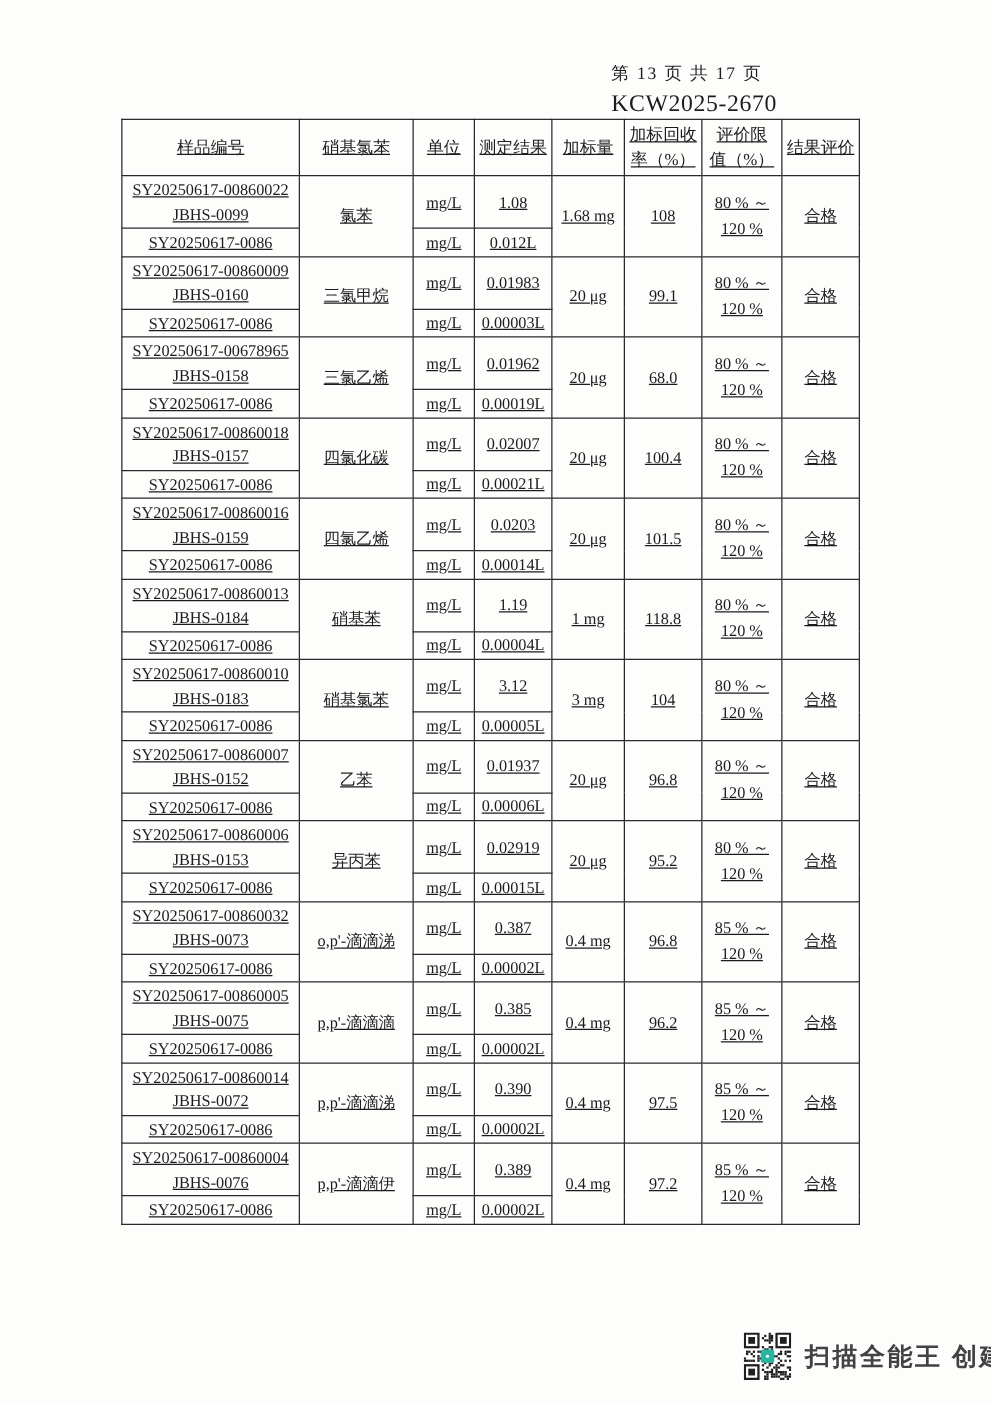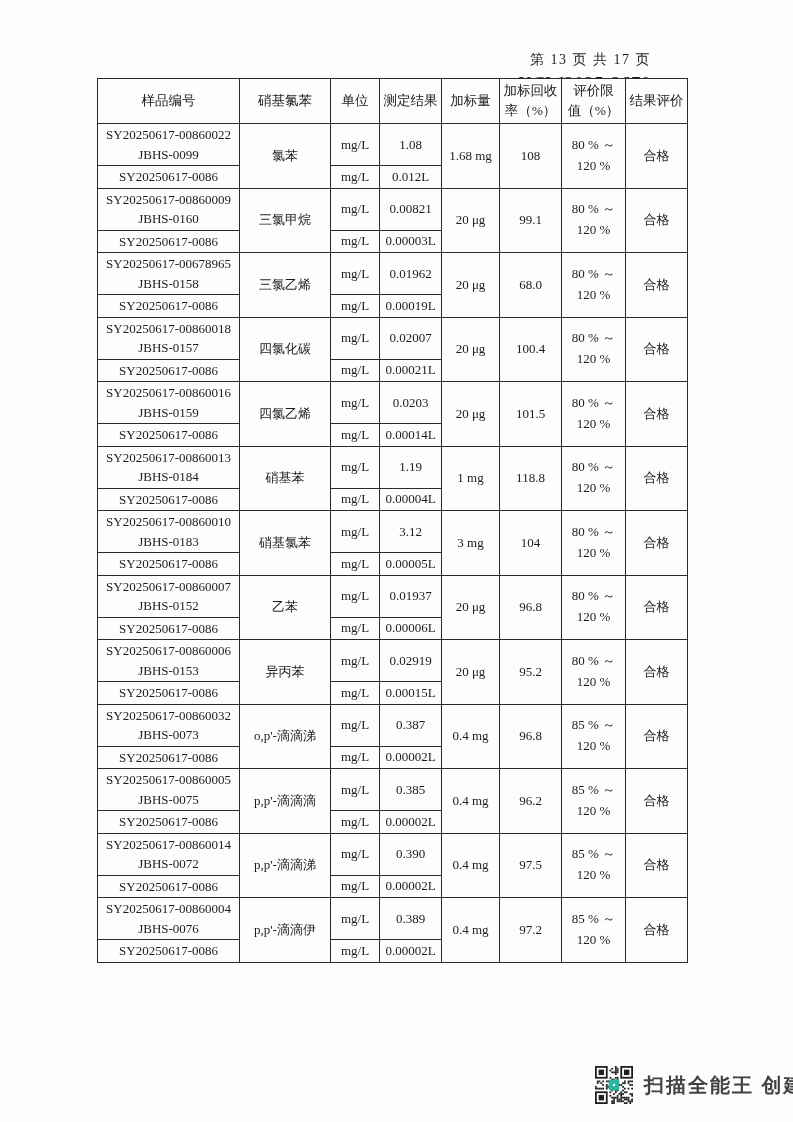--- a/index.html
+++ b/index.html
@@ -8,33 +8,34 @@
     position: relative;
     background: #fdfdfc;
     font-family: "Liberation Serif", "DejaVu Serif", serif;
     color: #1c1c1c;
     overflow: hidden;
   }
   .page-header {
     position: absolute;
     left: 489px; top: 50px;
     width: 162px;
-    text-align: right;
+    text-align: left;
     line-height: 1.45;
   }
   .page-number { font-size: 14px; letter-spacing: 1.5px; }
   .doc-number  { font-size: 19px; letter-spacing: 0.5px; }
 
   table.results {
     position: absolute;
-    left: 97px; top: 78px;
+    left: 97px; top: 95px;
     width: 590px;
     border-collapse: collapse;
     table-layout: fixed;
     background: #fdfdfc;
+    text-decoration: underline;
   }
   table.results th, table.results td {
     border: 1.4px solid #2a2a2a;
     text-align: center;
     vertical-align: middle;
     padding: 1px 2px;
     font-weight: normal;
     overflow: hidden;
   }
   table.results th {
@@ -122,21 +123,21 @@
         <td>mg/L</td>
         <td>0.012L</td>
       </tr>
       <tr class="row-a">
         <td class="id-cell">
           <div>SY20250617-00860009</div>
           <div>JBHS-0160</div>
         </td>
         <td class="item-cell" rowspan="2">三氯甲烷</td>
         <td>mg/L</td>
-        <td>0.00821</td>
+        <td>0.01983</td>
         <td rowspan="2">20 μg</td>
         <td rowspan="2">99.1</td>
         <td class="limit-cell" rowspan="2">
           <div>80 % ～</div>
           <div>120 %</div>
         </td>
         <td class="eval-cell" rowspan="2">合格</td>
       </tr>
       <tr class="row-b">
         <td class="id-cell">SY20250617-0086</td>

